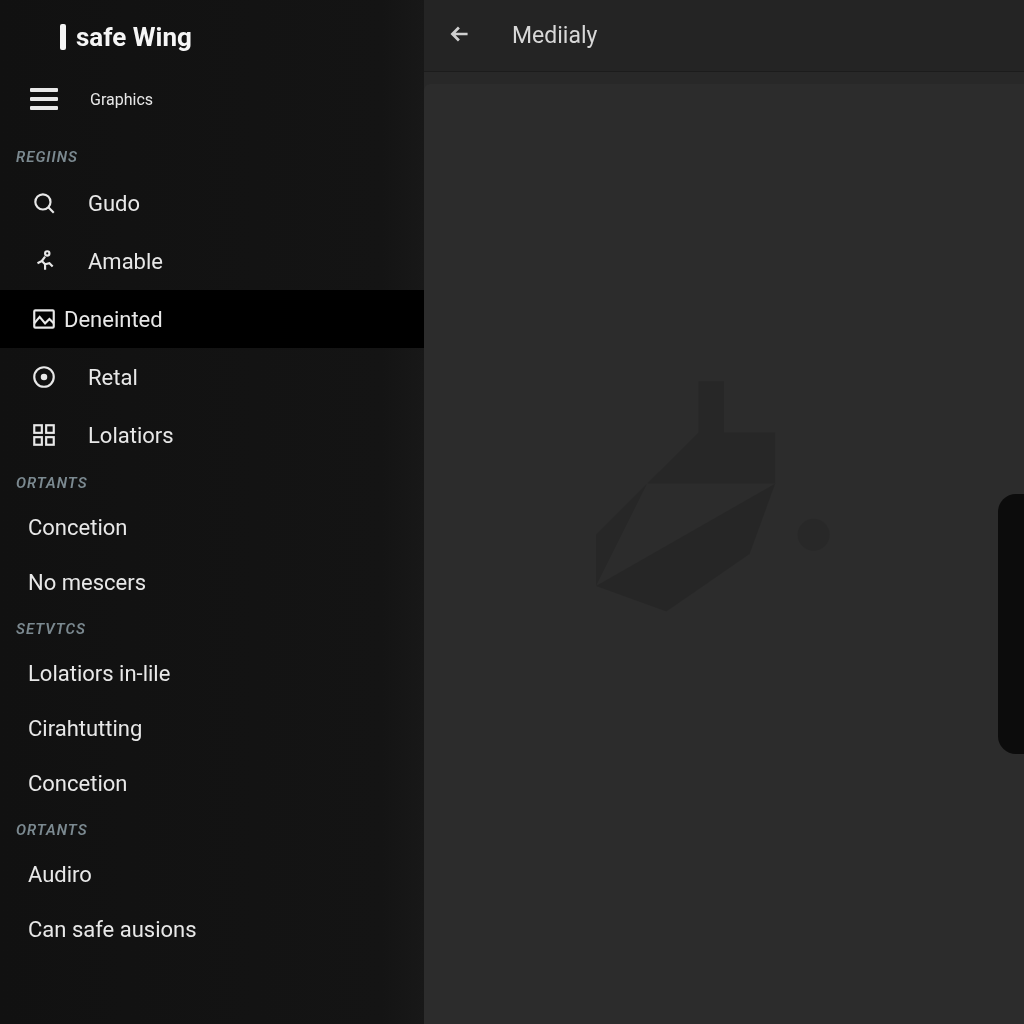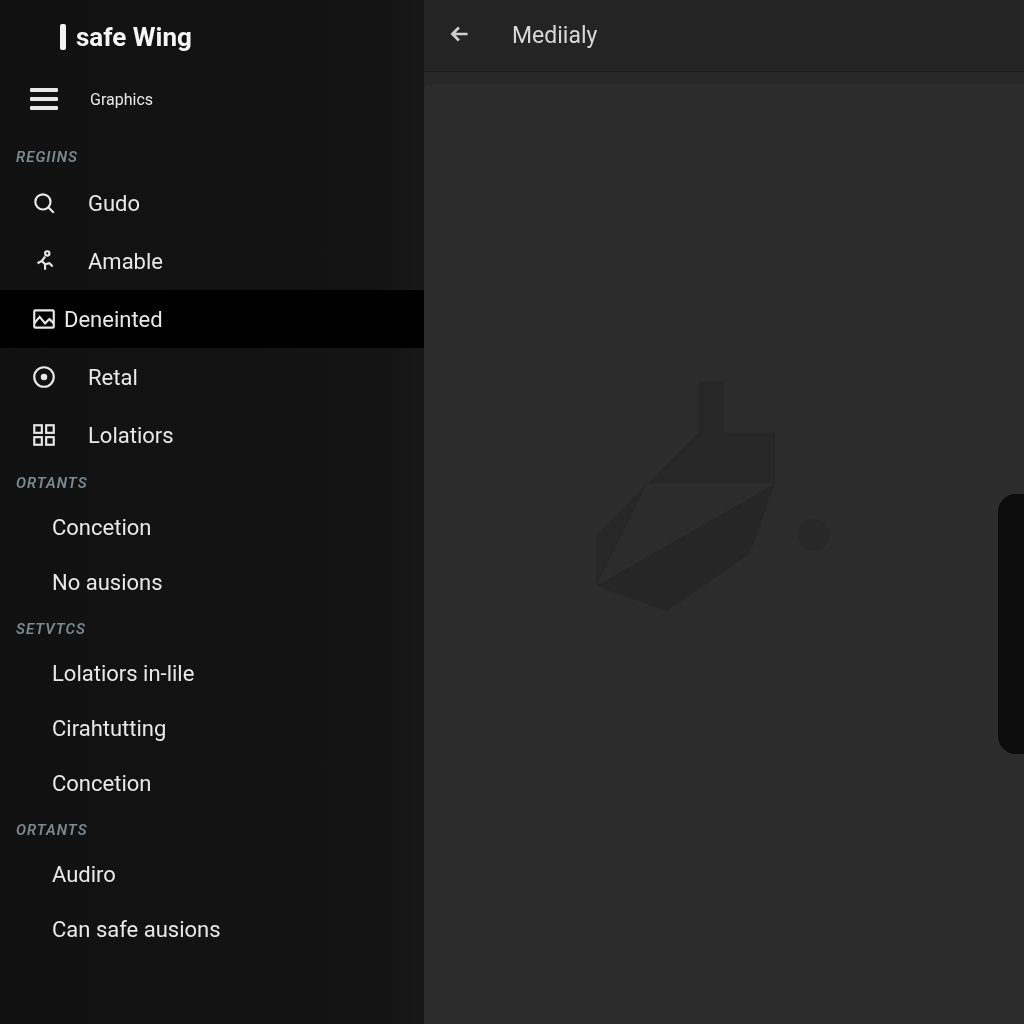--- a/index.html
+++ b/index.html
@@ -76,21 +76,21 @@
   .nav-item {
     display: flex;
     align-items: center;
     padding: 15px 16px 15px 30px;
     gap: 30px;
     cursor: pointer;
     font-size: 22px;
     color: #e8e8e8;
   }
   .nav-item.indent {
-    padding-left: 52px;
+    padding-left: 28px;
     gap: 0;
   }
   .nav-item.selected {
     background: #000000;
     gap: 6px;
   }
   .nav-icon {
     width: 28px;
     height: 28px;
     display: flex;
@@ -233,21 +233,21 @@
           </svg>
       </span>
       <span>Lolatiors</span>
     </div>
 
     <div class="section-header">ORTANTS</div>
     <div class="nav-item indent">
       <span>Concetion</span>
     </div>
     <div class="nav-item indent">
-      <span>No ausions</span>
+      <span>No mescers</span>
     </div>
 
     <div class="section-header">SETVTCS</div>
     <div class="nav-item indent">
       <span>Lolatiors in-lile</span>
     </div>
     <div class="nav-item indent">
       <span>Cirahtutting</span>
     </div>
     <div class="nav-item indent">

